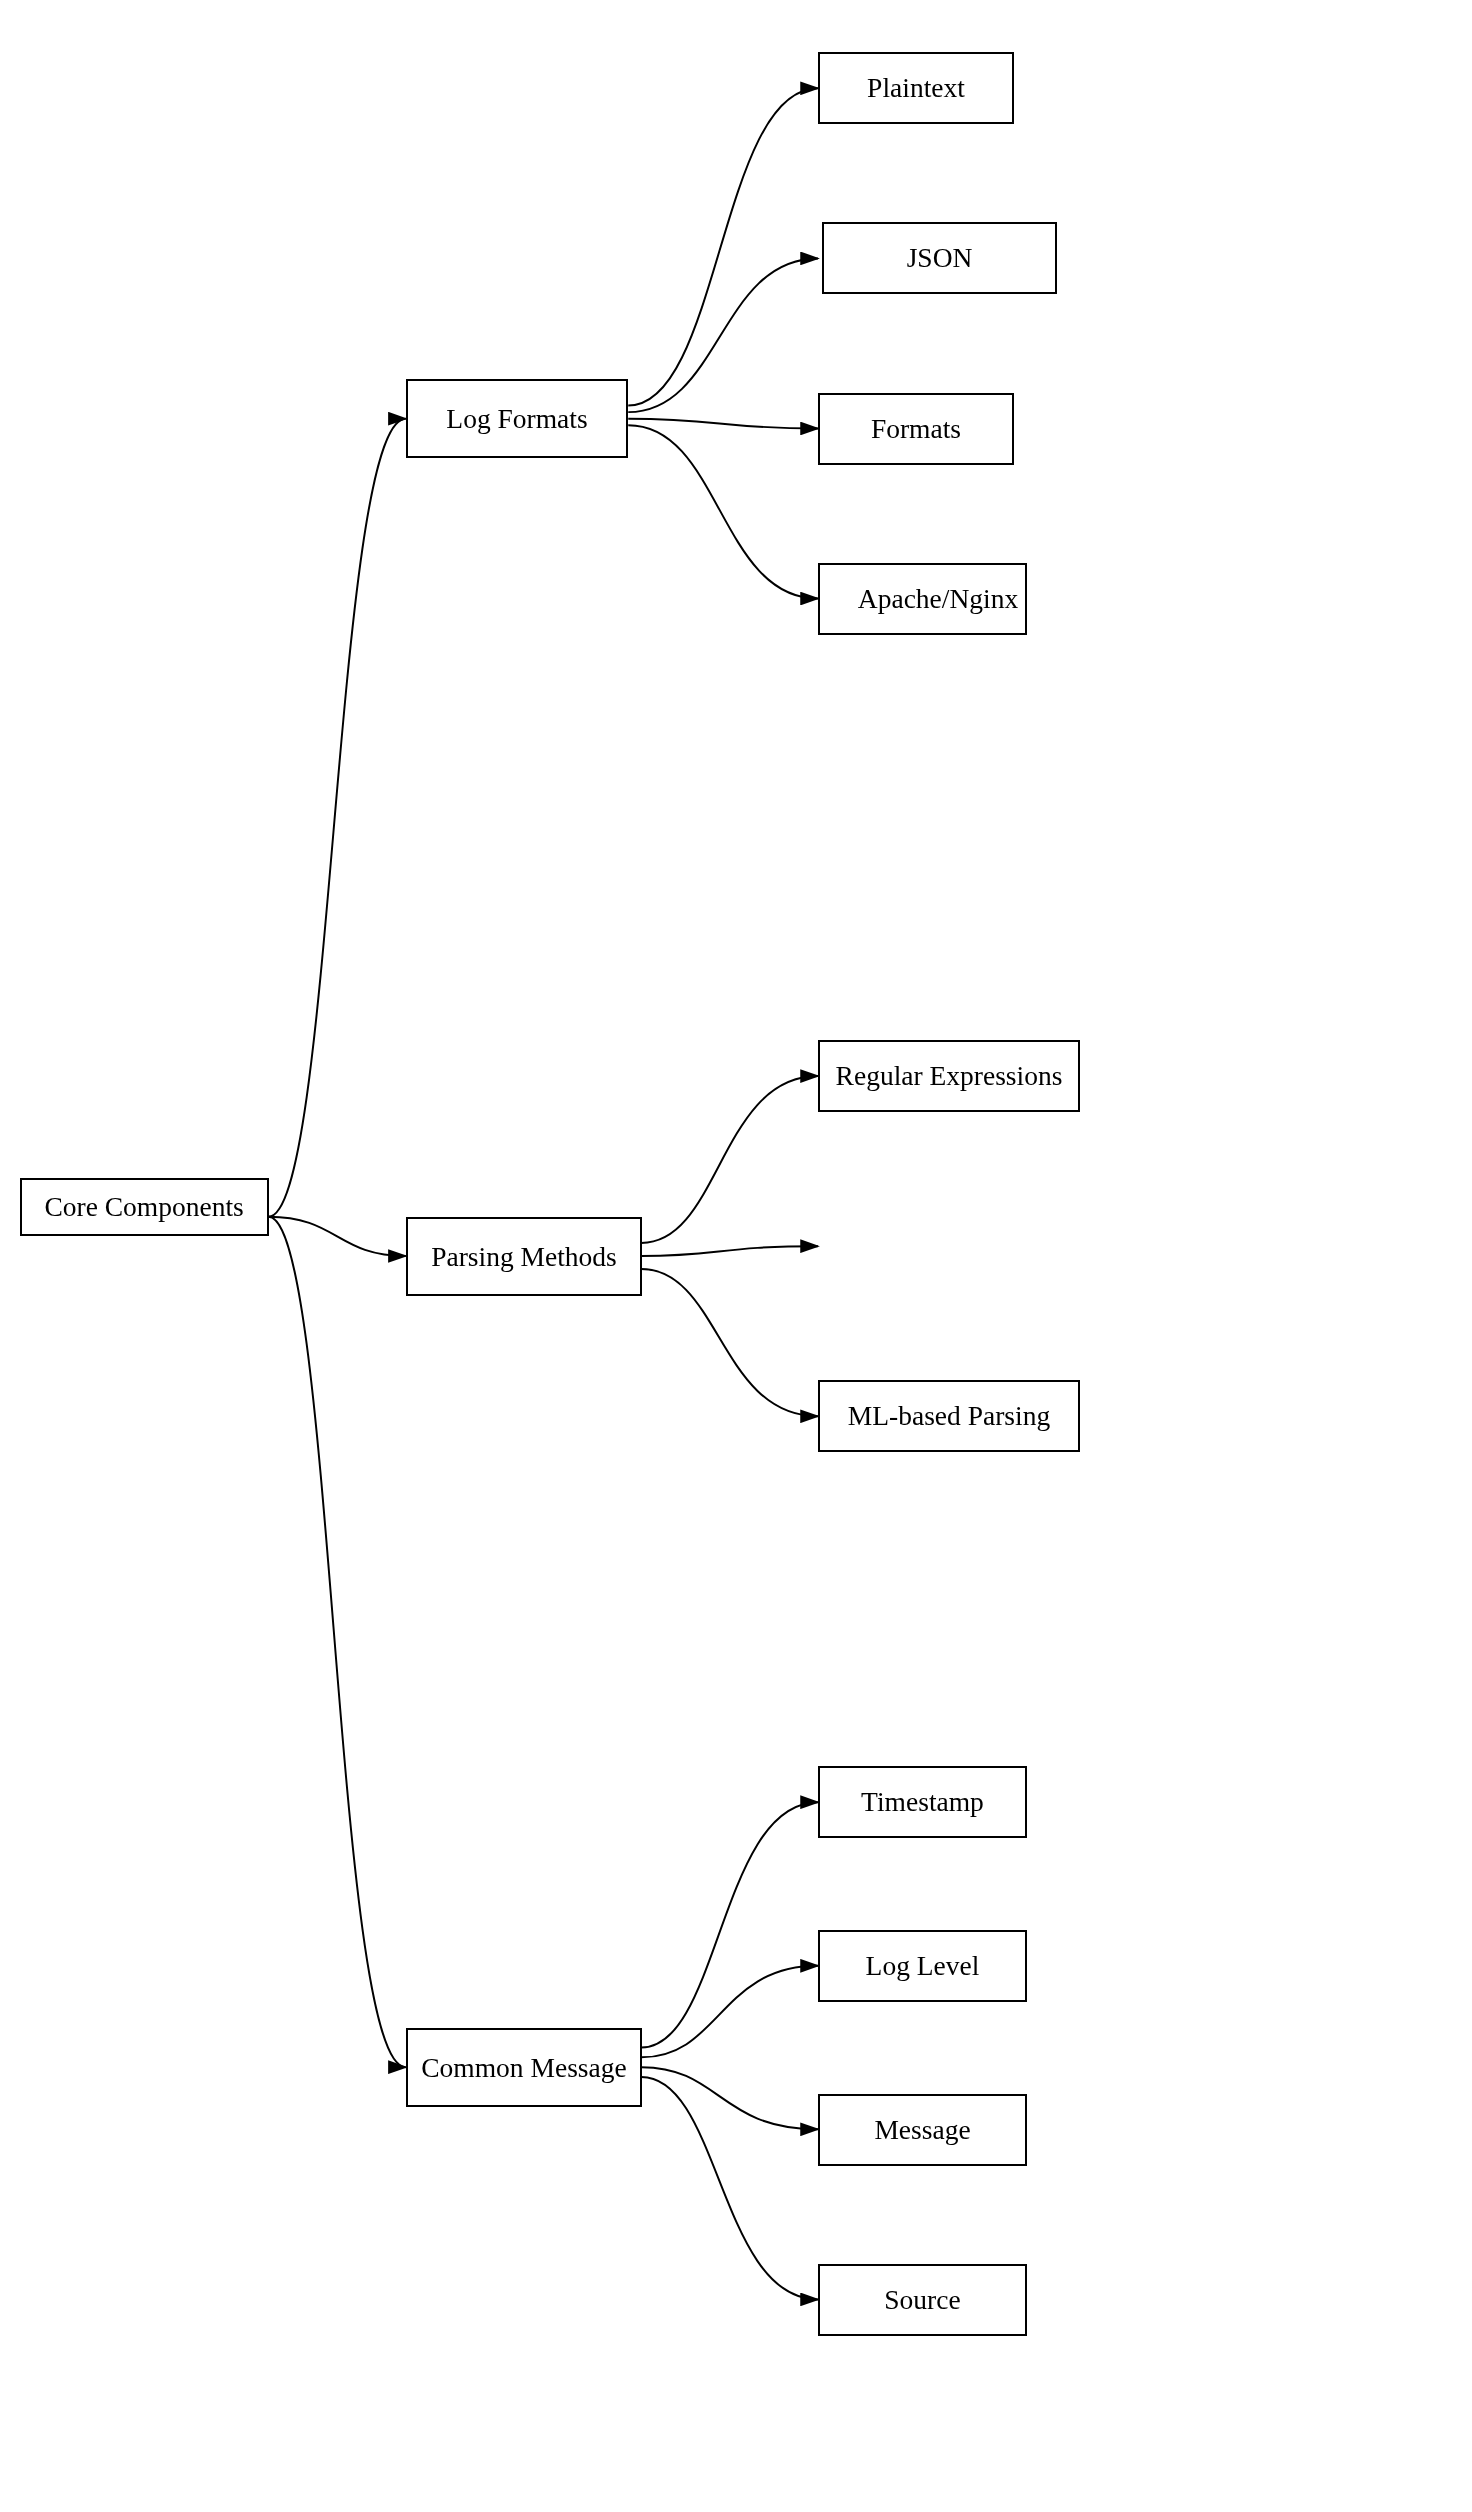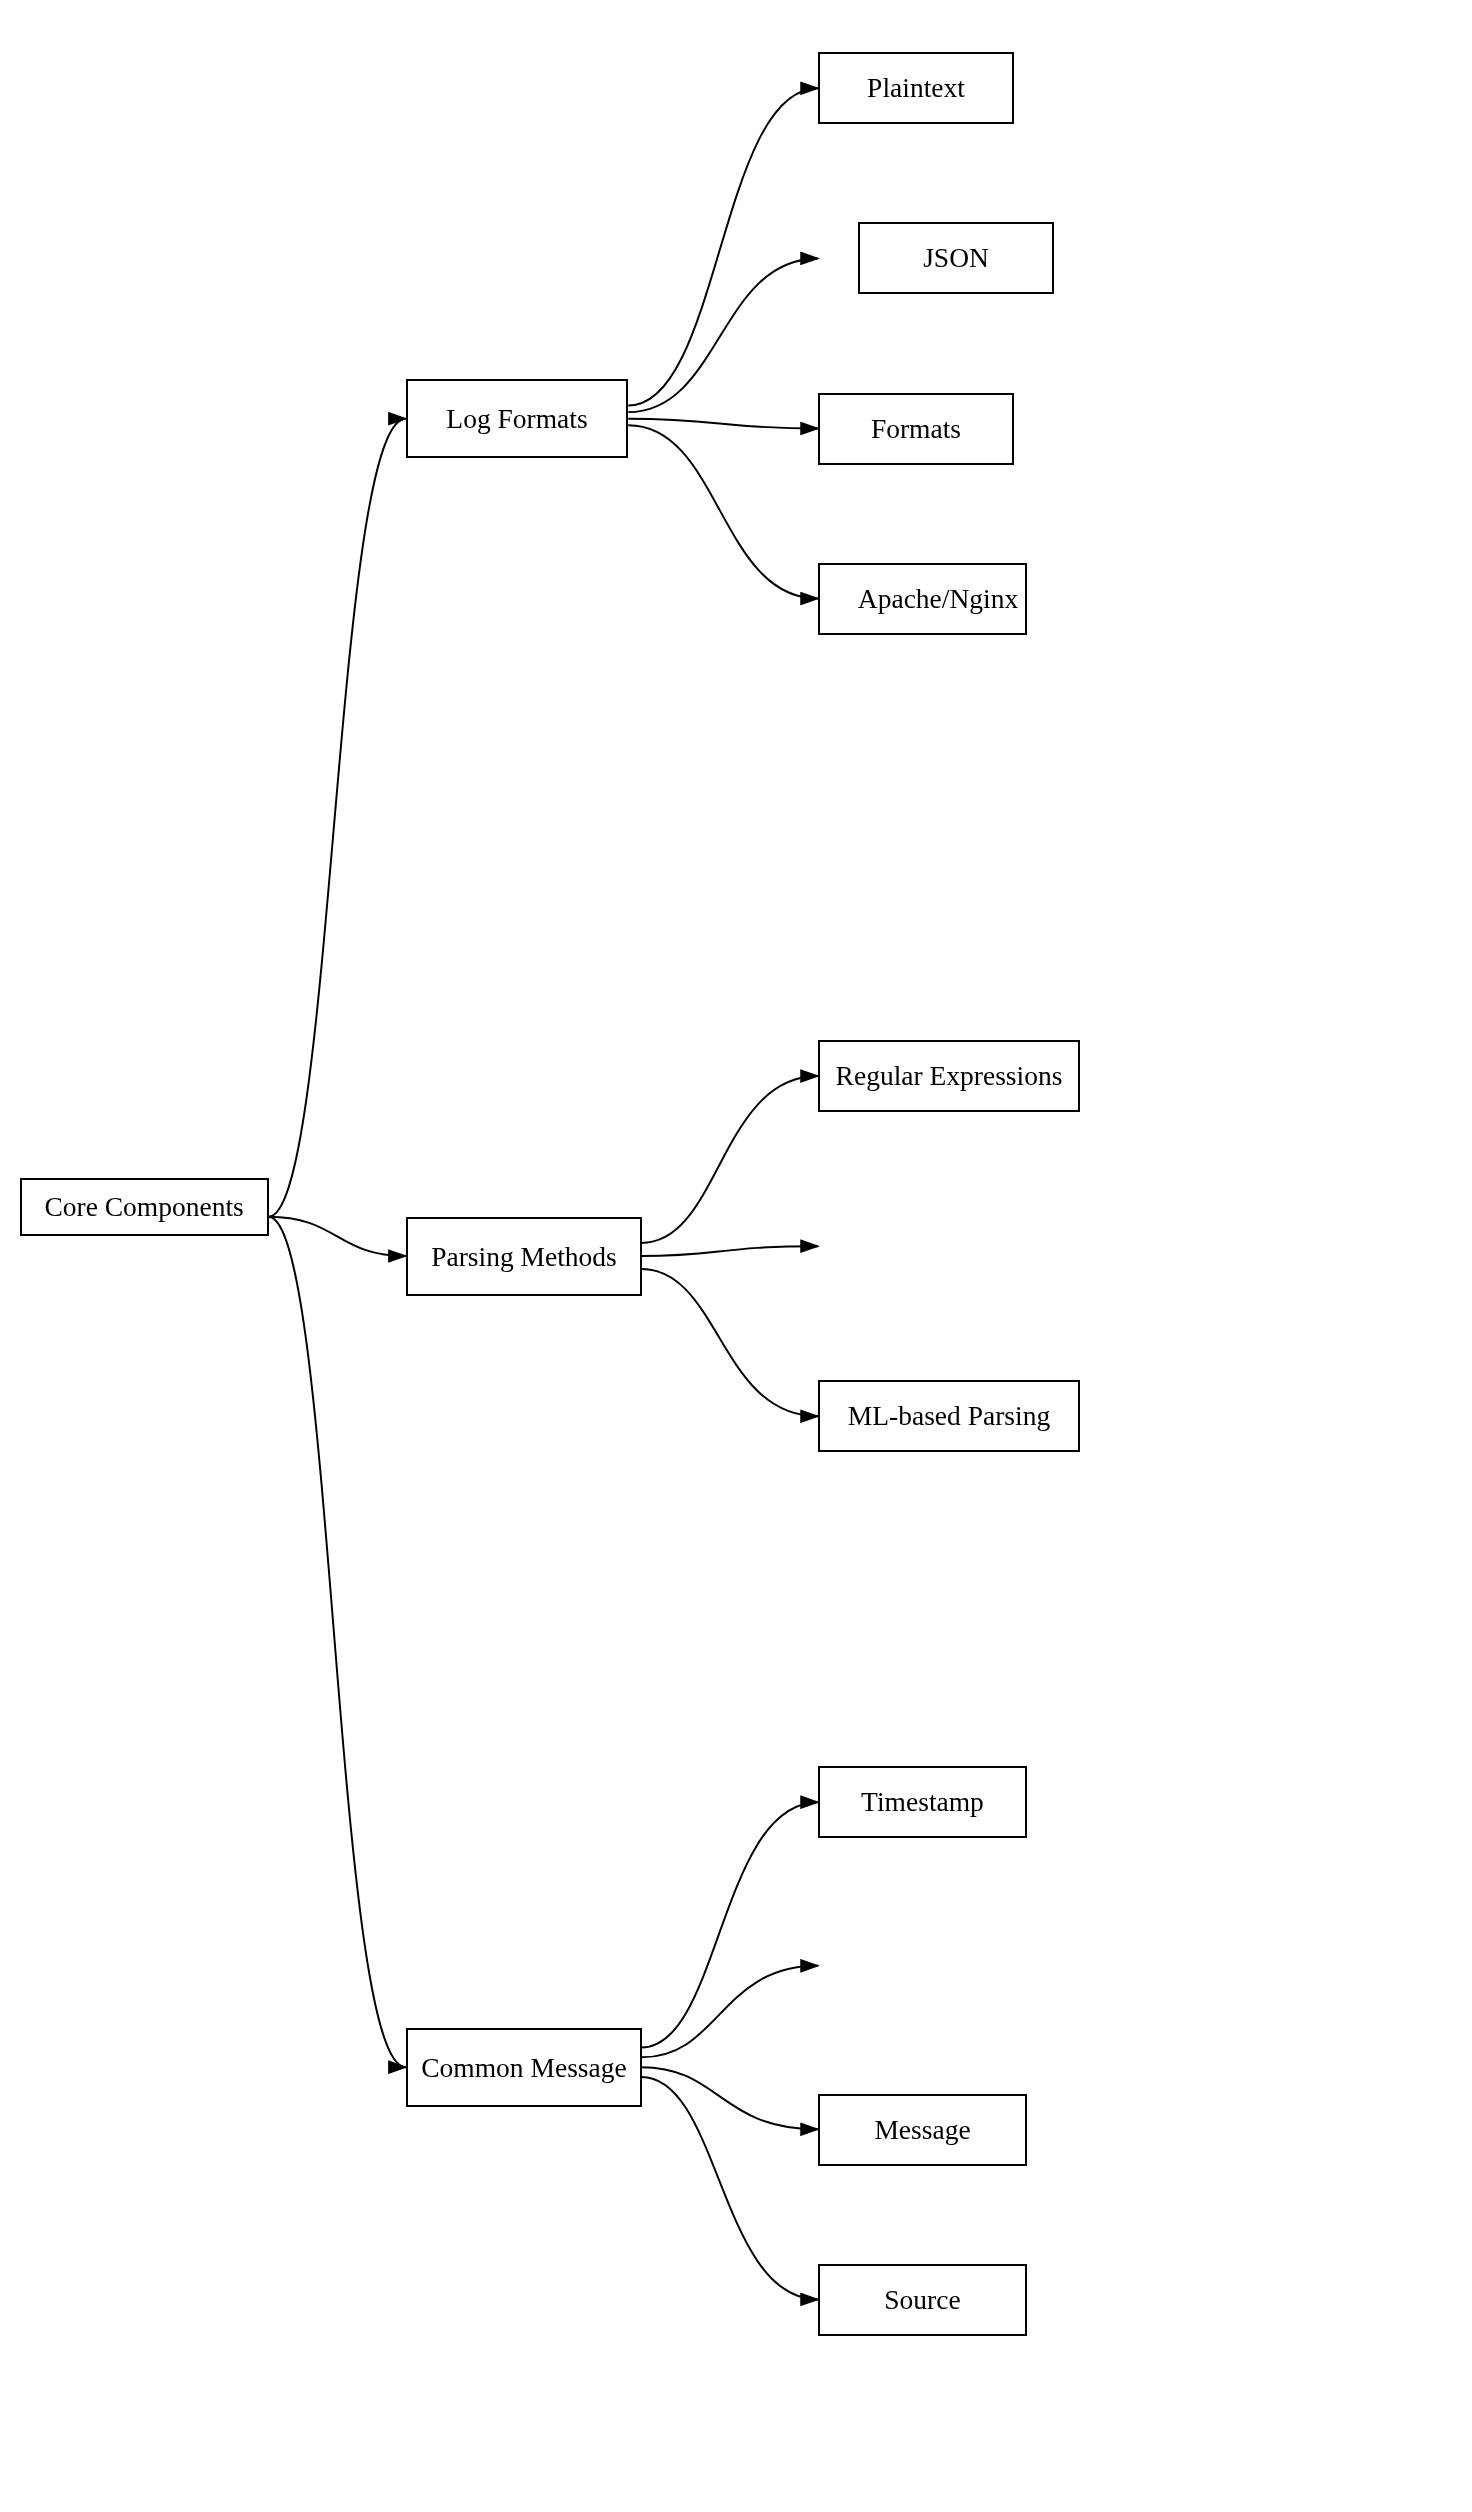--- a/index.html
+++ b/index.html
@@ -90,32 +90,33 @@
   <div class="node" style="left:19.6px; top:1178px; width:249px; height:58px;">Core Components</div>
 
   <div class="node" style="left:406px; top:379px; width:222px; height:79px;">Log Formats</div>
 
   <div class="node" style="left:406px; top:1217px; width:236px; height:79px;">Parsing Methods</div>
 
   <div class="node" style="left:406px; top:2028px; width:236px; height:79px;">Common Message</div>
 
   <div class="node" style="left:818px; top:52px; width:196px; height:72px;text-align:center;">Plaintext</div>
 
-  <div class="node" style="left:858px; top:222px; width:196px; height:72px;">JSON</div>
+  <div class="node" style="left:822px; top:222px; width:235px; height:72px;">JSON</div>
 
   <div class="node" style="left:818px; top:393px; width:196px; height:72px;">Formats</div>
 
   <div class="node" style="left:818px; top:563px; width:209px; height:72px;padding-left:44px;">Apache/Nginx</div>
 
   <div class="node" style="left:818px; top:1040px; width:262px; height:72px;">Regular Expressions</div>
 
 
   <div class="node" style="left:818px; top:1380px; width:262px; height:72px;">ML-based Parsing</div>
 
   <div class="node" style="left:818px; top:1766px; width:209px; height:72px;">Timestamp</div>
 
+  <div class="node" style="left:818px; top:1930px; width:209px; height:72px;">Log Level</div>
 
   <div class="node" style="left:818px; top:2094px; width:209px; height:72px;">Message</div>
 
   <div class="node" style="left:818px; top:2264px; width:209px; height:72px;">Source</div>
 
 </div>
 
 
 </body></html>

